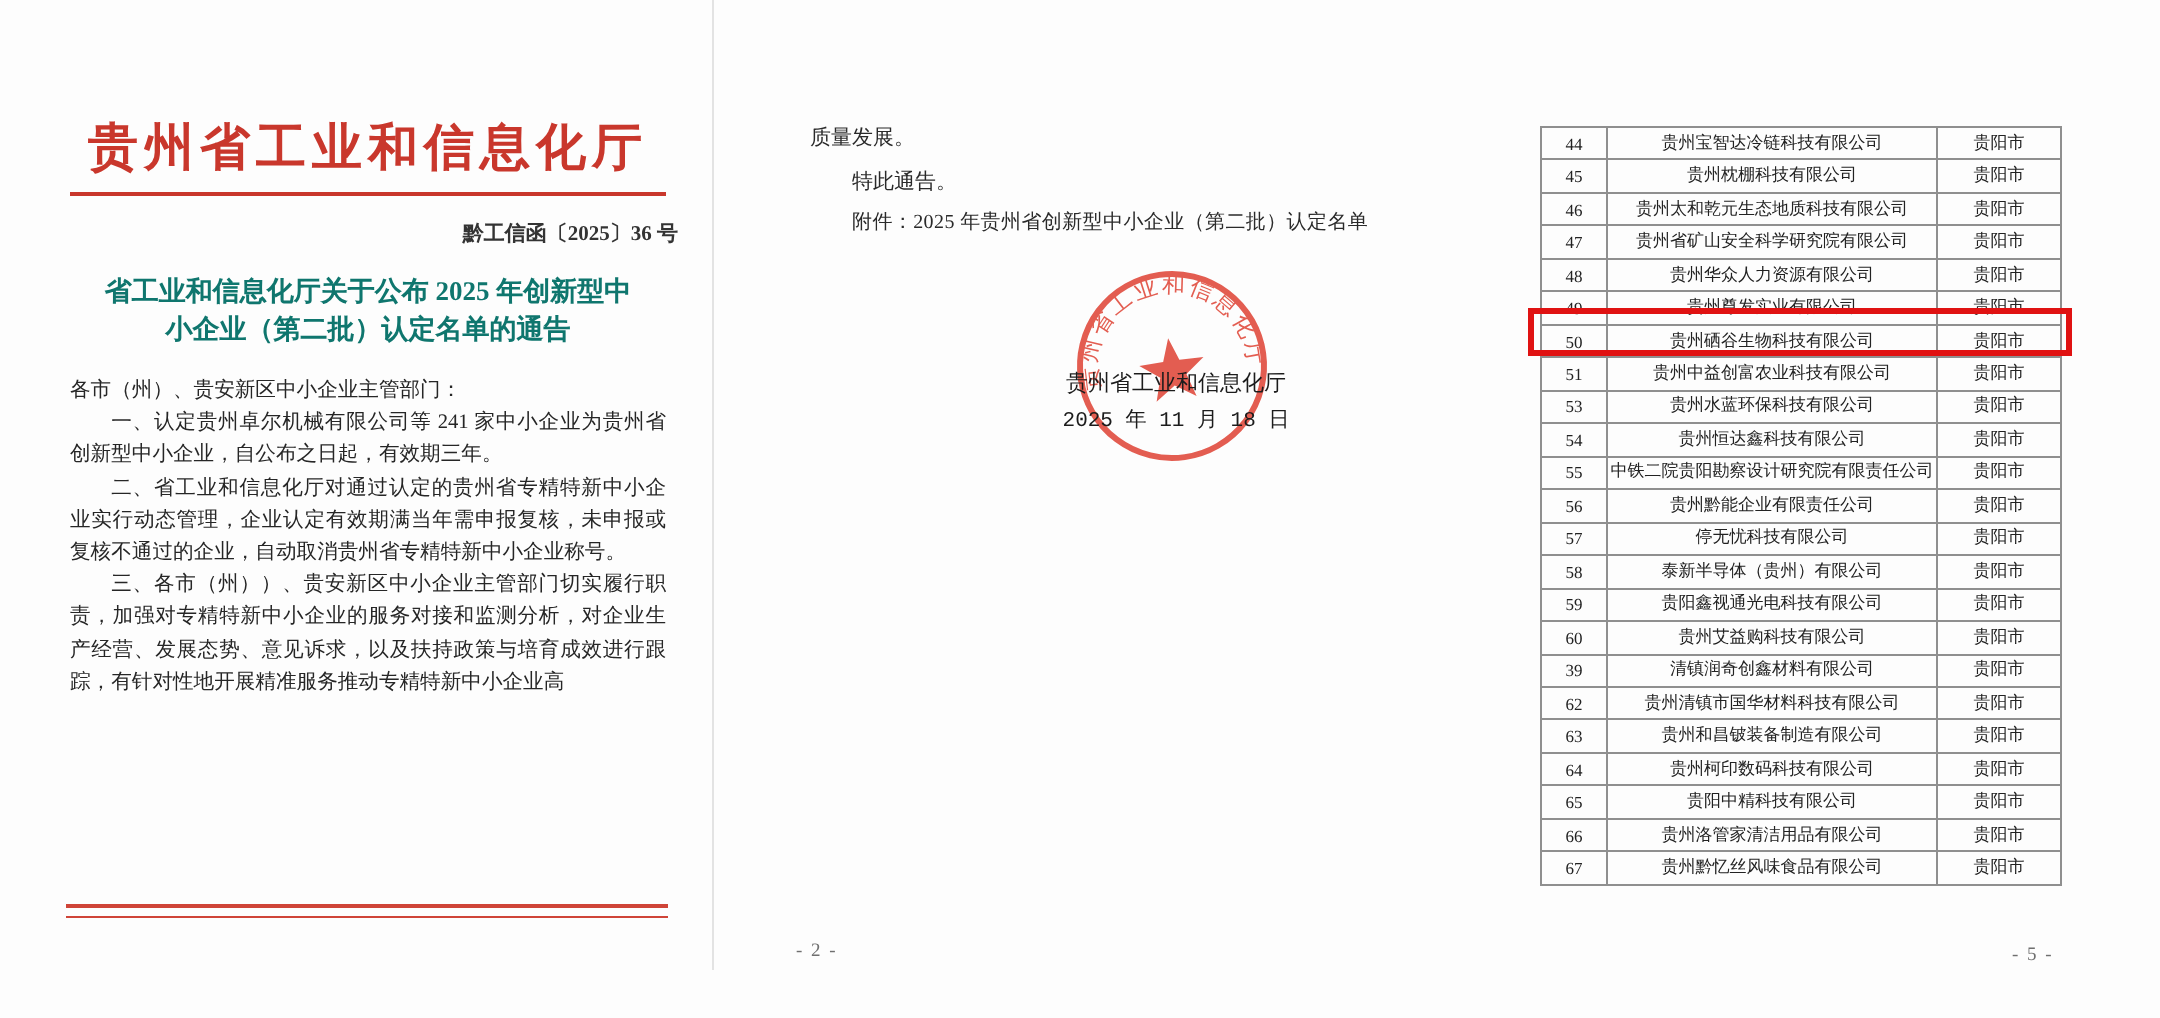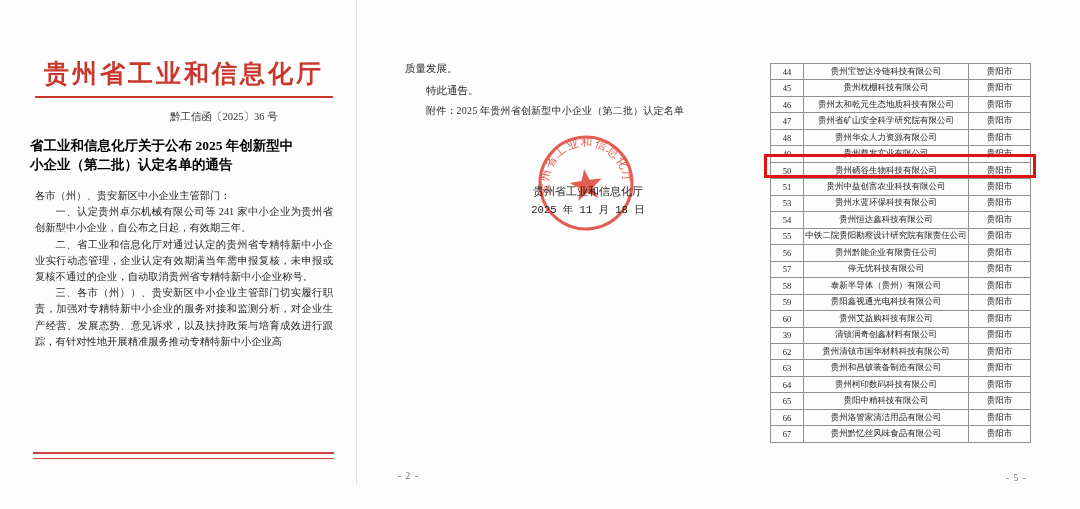--- a/index.html
+++ b/index.html
@@ -10,23 +10,23 @@
     color:#2a2a2a;
   }
   .abs{position:absolute;}
   
   .agency-title{
     left:30px;top:57px;width:308px;text-align:center;
     font-size:25px;font-weight:bold;letter-spacing:3px;
     color:#c9372c;
   }
   .red-rule{left:35px;top:96px;width:298px;height:2px;background:#c9372c;}
-  .doc-number{left:170px;top:110px;width:140px;text-align:left;font-size:10.5px;color:#333;}
-  .doc-title{left:30px;top:136px;width:308px;text-align:left;
-    font-size:13.5px;font-weight:bold;line-height:19px;color:#000000;}
+  .doc-number{left:199px;top:110px;width:140px;text-align:right;font-size:10.5px;color:#333;font-weight:bold;}
+  .doc-title{left:30px;top:136px;width:308px;text-align:center;
+    font-size:13.5px;font-weight:bold;line-height:19px;color:#0f766e;}
   .body-text{left:35px;top:188px;width:298px;font-size:10.3px;line-height:16.2px;
     text-align:justify;color:#262626;}
   .body-text p{margin:0;}
   .body-text p.indent{text-indent:2em;}
   .footer-redline{left:33px;top:452px;width:301px;height:4px;
     border-top:2px solid #cf4438;border-bottom:1px solid #cf4438;}
   
   .page-divider{left:356px;top:0;width:1px;height:485px;background:#e3e3e3;}
   .p2-line1{left:405px;top:62px;font-size:10.5px;}
   .p2-line2{left:426px;top:84px;font-size:10.5px;}

